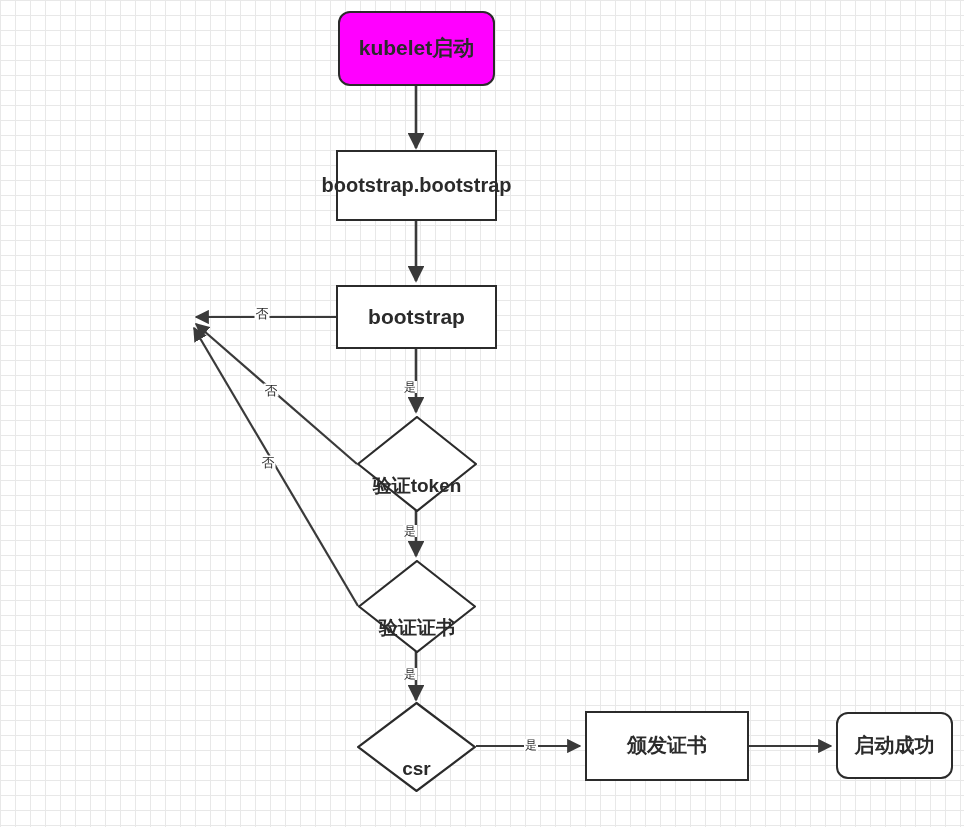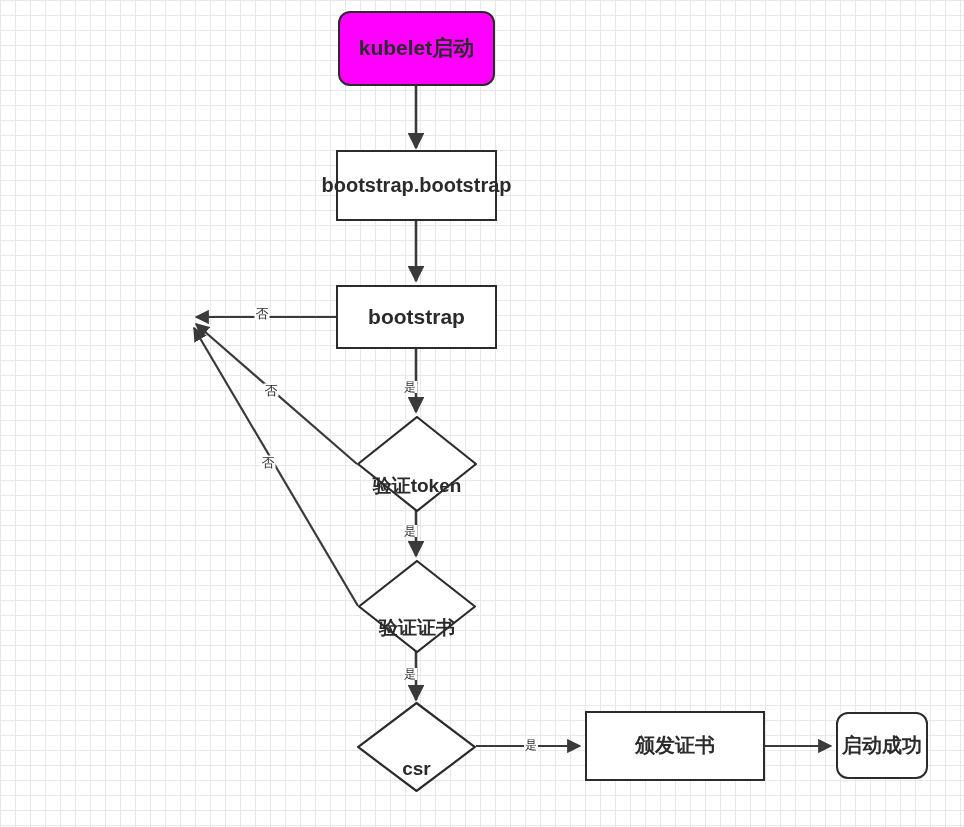--- a/index.html
+++ b/index.html
@@ -141,25 +141,25 @@
     <span class="diamond-label">验证证书</span>
   </div>
 
   <div class="node diamond-wrap" style="left:357px; top:702px; width:119px; height:90px; font-size:19px;">
     <svg class="diamond-svg" viewBox="0 0 119 90" preserveAspectRatio="none">
       <polygon points="59.5,1 118,45 59.5,89 1,45" fill="#ffffff" stroke="#2b2b2b" stroke-width="2.2"></polygon>
     </svg>
     <span class="diamond-label">csr</span>
   </div>
 
-  <div class="node rect" style="left:585px; top:711px; width:180px; height:70px; font-size:20px;">
+  <div class="node rect" style="left:585px; top:711px; width:164px; height:70px; font-size:20px;">
     <span>颁发证书</span>
   </div>
 
-  <div class="node rect rounded" style="left:836px; top:712px; width:92px; height:67px; font-size:20px;">
+  <div class="node rect rounded" style="left:836px; top:712px; width:117px; height:67px; font-size:20px;">
     <span>启动成功</span>
   </div>
 
   <div class="edge-label" style="left:262px; top:313px; font-size:13px;">否</div>
 
   <div class="edge-label" style="left:410px; top:387px; font-size:12px;">是</div>
 
   <div class="edge-label" style="left:271px; top:390px; font-size:13px;">否</div>
 
   <div class="edge-label" style="left:410px; top:531px; font-size:12px;">是</div>

